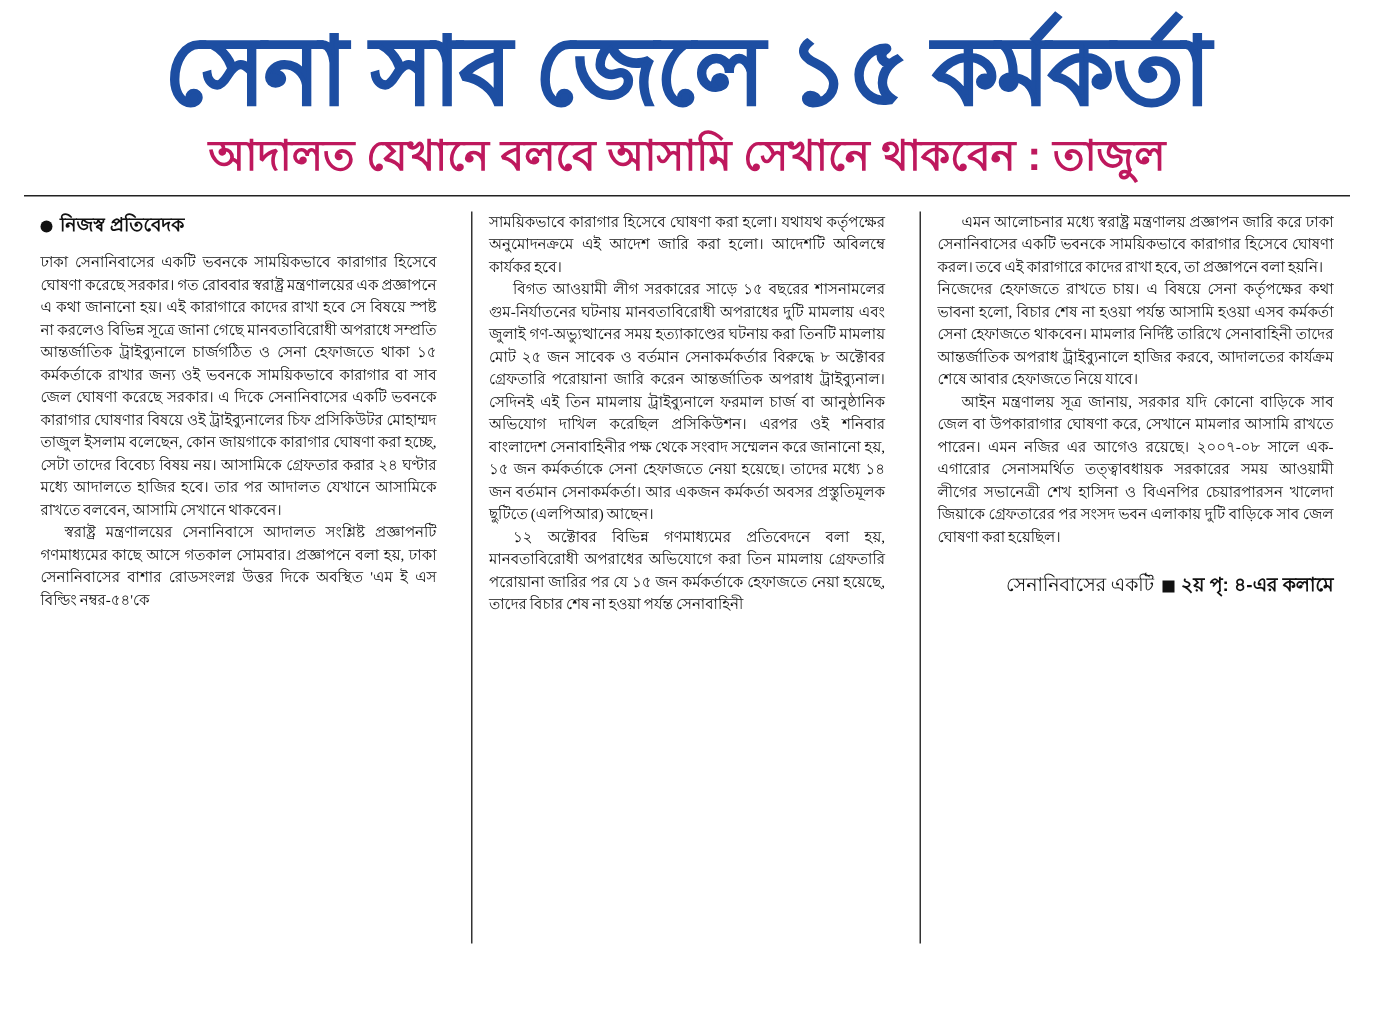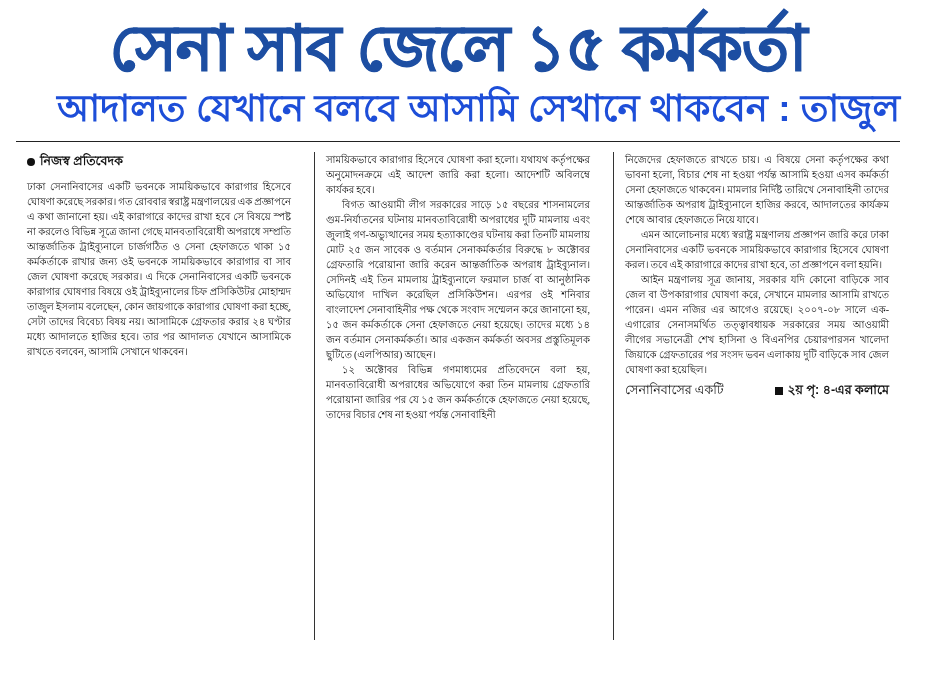--- a/index.html
+++ b/index.html
@@ -30,25 +30,25 @@
     font-family: "Liberation Sans", "DejaVu Sans", sans-serif;
     font-weight: bold;
     font-size: 63px;
     line-height: 1.08;
     letter-spacing: -1px;
     margin: 0 0 6px 0;
     white-space: nowrap;
     -webkit-text-stroke: 1px #1d4ea2;
   }
   .subheadline {
-    text-align: right;
-    color: #1d4ed8;
+    text-align: center;
+    color: #be185d;
     font-family: "Liberation Sans", "DejaVu Sans", sans-serif;
     font-weight: bold;
-    font-size: 37px;
+    font-size: 28px;
     line-height: 1.15;
     margin: 2px 0 10px 0;
     white-space: nowrap;
   }
   .rule {
     border: none;
     border-top: 1.5px solid #222;
     margin: 6px 0 10px 0;
   }
 
@@ -99,25 +99,25 @@
     font-family: "Liberation Sans", "DejaVu Sans", sans-serif;
     font-weight: bold;
     font-size: 13.5px;
     line-height: 1.4;
     text-align: justify;
     margin: 4px 0 0 0;
   }
   .jumpline {
     display: flex;
     align-items: center;
-    justify-content: space-between;
+    justify-content: flex-end;
     gap: 6px;
     font-size: 12.6px;
     font-family: "Liberation Serif", "DejaVu Serif", serif;
-    margin-top: 4px;
+    margin-top: 15px;
   }
   .jumpline .sq {
     display: inline-block;
     width: 8px;
     height: 8px;
     background: #111;
     margin-right: 4px;
     flex: 0 0 auto;
   }
   .jump-right {
@@ -139,31 +139,32 @@
   <hr class="rule">
 
   <div class="cols">
 
     <div class="col">
       <div class="byline">
         <span class="bullet"></span>
         <span>নিজস্ব প্রতিবেদক</span>
       </div>
       <p class="body first">ঢাকা সেনানিবাসের একটি ভবনকে সাময়িকভাবে কারাগার হিসেবে ঘোষণা করেছে সরকার। গত রোববার স্বরাষ্ট্র মন্ত্রণালয়ের এক প্রজ্ঞাপনে এ কথা জানানো হয়। এই কারাগারে কাদের রাখা হবে সে বিষয়ে স্পষ্ট না করলেও বিভিন্ন সূত্রে জানা গেছে মানবতাবিরোধী অপরাধে সম্প্রতি আন্তর্জাতিক ট্রাইব্যুনালে চার্জগঠিত ও সেনা হেফাজতে থাকা ১৫ কর্মকর্তাকে রাখার জন্য ওই ভবনকে সাময়িকভাবে কারাগার বা সাব জেল ঘোষণা করেছে সরকার। এ দিকে সেনানিবাসের একটি ভবনকে কারাগার ঘোষণার বিষয়ে ওই ট্রাইব্যুনালের চিফ প্রসিকিউটর মোহাম্মদ তাজুল ইসলাম বলেছেন, কোন জায়গাকে কারাগার ঘোষণা করা হচ্ছে, সেটা তাদের বিবেচ্য বিষয় নয়। আসামিকে গ্রেফতার করার ২৪ ঘণ্টার মধ্যে আদালতে হাজির হবে। তার পর আদালত যেখানে আসামিকে রাখতে বলবেন, আসামি সেখানে থাকবেন।</p>
+      <p class="body">স্বরাষ্ট্র মন্ত্রণালয়ের সেনানিবাসে আদালত সংশ্লিষ্ট প্রজ্ঞাপনটি গণমাধ্যমের কাছে আসে গতকাল সোমবার। প্রজ্ঞাপনে বলা হয়, ঢাকা সেনানিবাসের বাশার রোডসংলগ্ন উত্তর দিকে অবস্থিত 'এম ই এস বিল্ডিং নম্বর-৫৪'কে</p>
     </div>
 
     <div class="col">
       <p class="body first">সাময়িকভাবে কারাগার হিসেবে ঘোষণা করা হলো। যথাযথ কর্তৃপক্ষের অনুমোদনক্রমে এই আদেশ জারি করা হলো। আদেশটি অবিলম্বে কার্যকর হবে।</p>
       <p class="body">বিগত আওয়ামী লীগ সরকারের সাড়ে ১৫ বছরের শাসনামলের গুম-নির্যাতনের ঘটনায় মানবতাবিরোধী অপরাধের দুটি মামলায় এবং জুলাই গণ-অভ্যুত্থানের সময় হত্যাকাণ্ডের ঘটনায় করা তিনটি মামলায় মোট ২৫ জন সাবেক ও বর্তমান সেনাকর্মকর্তার বিরুদ্ধে ৮ অক্টোবর গ্রেফতারি পরোয়ানা জারি করেন আন্তর্জাতিক অপরাধ ট্রাইব্যুনাল। সেদিনই এই তিন মামলায় ট্রাইব্যুনালে ফরমাল চার্জ বা আনুষ্ঠানিক অভিযোগ দাখিল করেছিল প্রসিকিউশন। এরপর ওই শনিবার বাংলাদেশ সেনাবাহিনীর পক্ষ থেকে সংবাদ সম্মেলন করে জানানো হয়, ১৫ জন কর্মকর্তাকে সেনা হেফাজতে নেয়া হয়েছে। তাদের মধ্যে ১৪ জন বর্তমান সেনাকর্মকর্তা। আর একজন কর্মকর্তা অবসর প্রস্তুতিমূলক ছুটিতে (এলপিআর) আছেন।</p>
       <p class="body">১২ অক্টোবর বিভিন্ন গণমাধ্যমের প্রতিবেদনে বলা হয়, মানবতাবিরোধী অপরাধের অভিযোগে করা তিন মামলায় গ্রেফতারি পরোয়ানা জারির পর যে ১৫ জন কর্মকর্তাকে হেফাজতে নেয়া হয়েছে, তাদের বিচার শেষ না হওয়া পর্যন্ত সেনাবাহিনী</p>
     </div>
 
     <div class="col">
+      <p class="body">এমন আলোচনার মধ্যে স্বরাষ্ট্র মন্ত্রণালয় প্রজ্ঞাপন জারি করে ঢাকা সেনানিবাসের একটি ভবনকে সাময়িকভাবে কারাগার হিসেবে ঘোষণা করল। তবে এই কারাগারে কাদের রাখা হবে, তা প্রজ্ঞাপনে বলা হয়নি।</p>
       <p class="body first">নিজেদের হেফাজতে রাখতে চায়। এ বিষয়ে সেনা কর্তৃপক্ষের কথা ভাবনা হলো, বিচার শেষ না হওয়া পর্যন্ত আসামি হওয়া এসব কর্মকর্তা সেনা হেফাজতে থাকবেন। মামলার নির্দিষ্ট তারিখে সেনাবাহিনী তাদের আন্তর্জাতিক অপরাধ ট্রাইব্যুনালে হাজির করবে, আদালতের কার্যক্রম শেষে আবার হেফাজতে নিয়ে যাবে।</p>
-      <p class="body">এমন আলোচনার মধ্যে স্বরাষ্ট্র মন্ত্রণালয় প্রজ্ঞাপন জারি করে ঢাকা সেনানিবাসের একটি ভবনকে সাময়িকভাবে কারাগার হিসেবে ঘোষণা করল। তবে এই কারাগারে কাদের রাখা হবে, তা প্রজ্ঞাপনে বলা হয়নি।</p>
       <p class="body">আইন মন্ত্রণালয় সূত্র জানায়, সরকার যদি কোনো বাড়িকে সাব জেল বা উপকারাগার ঘোষণা করে, সেখানে মামলার আসামি রাখতে পারেন। এমন নজির এর আগেও রয়েছে। ২০০৭-০৮ সালে এক-এগারোর সেনাসমর্থিত তত্ত্বাবধায়ক সরকারের সময় আওয়ামী লীগের সভানেত্রী শেখ হাসিনা ও বিএনপির চেয়ারপারসন খালেদা জিয়াকে গ্রেফতারের পর সংসদ ভবন এলাকায় দুটি বাড়িকে সাব জেল ঘোষণা করা হয়েছিল।</p>
       <div class="jumpline">
         <span>সেনানিবাসের একটি</span>
         <span class="jump-right">
           <span class="sq"></span>
           <span>২য় পৃ: ৪-এর কলামে</span>
         </span>
       </div>
     </div>
 

